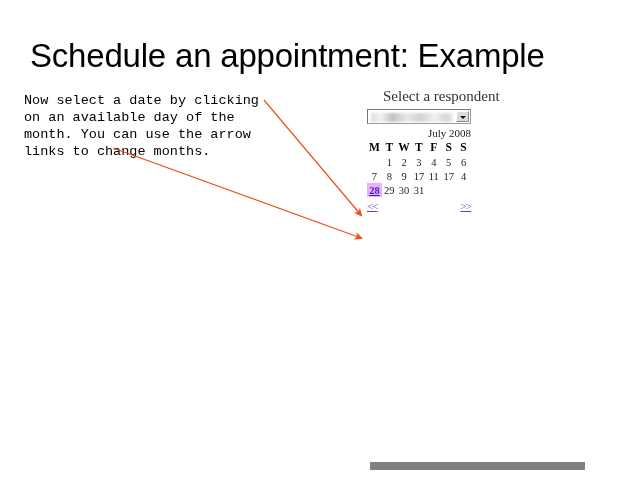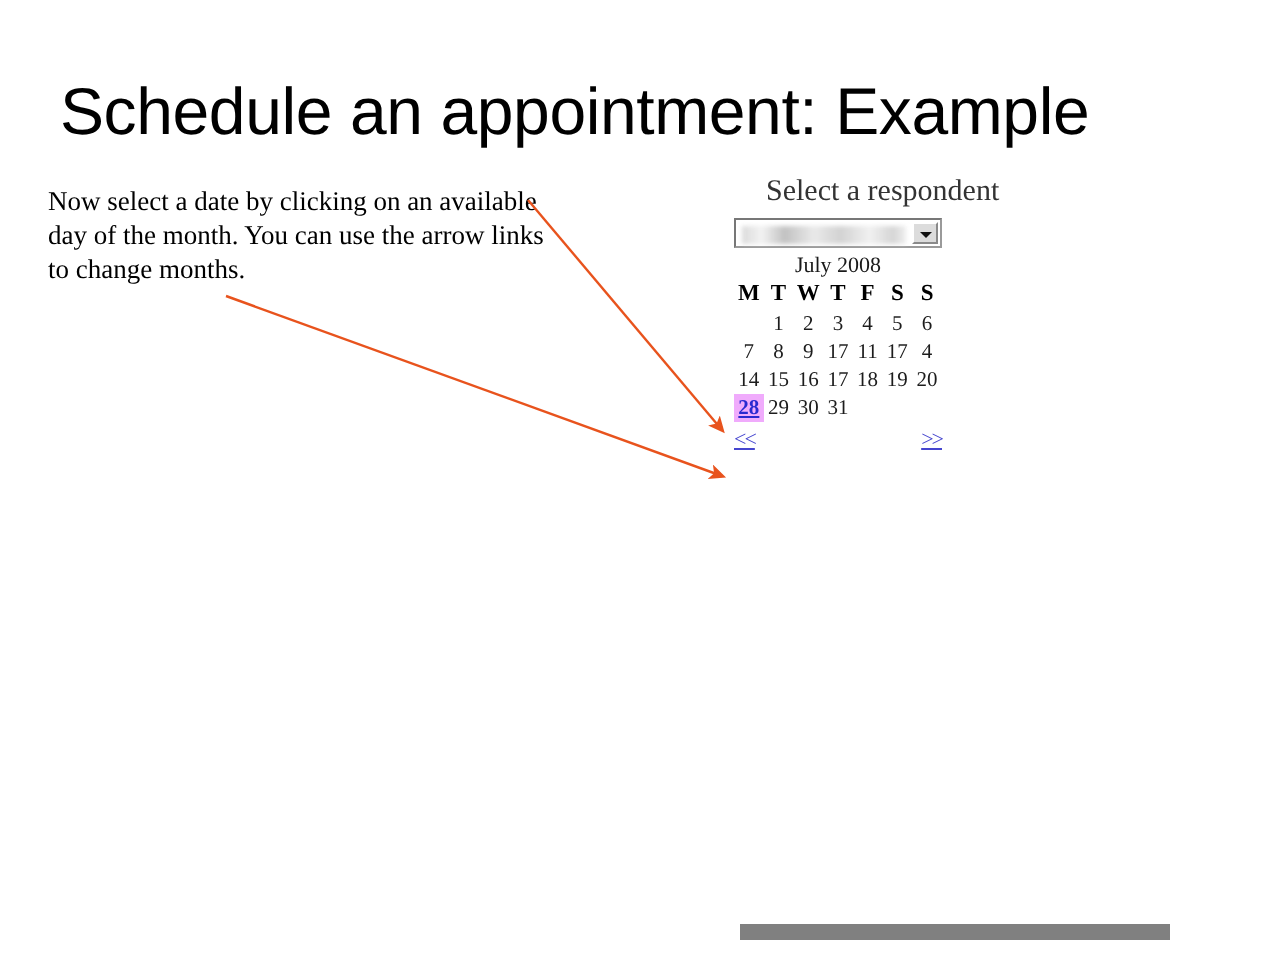--- a/index.html
+++ b/index.html
@@ -66,21 +66,21 @@
     white-space: nowrap;
     letter-spacing: -0.2px;
   }
 
   
   #body-text {
     position: absolute;
     left: 24px;
     top: 92px;
     width: 248px;
-    font-family: Liberation Serif, serif;
+    font-family: Liberation Mono, monospace;
     font-size: 13.5px;
     line-height: 17px;
     color: #000000;
   }
 
   
   #arrows {
     position: absolute;
     left: 0;
     top: 0;
@@ -146,21 +146,21 @@
     left: 50%;
     top: 50%;
     margin-left: -3px;
     margin-top: -1px;
     border-left: 3px solid transparent;
     border-right: 3px solid transparent;
     border-top: 3px solid #111111;
   }
 
   #month-title {
-    text-align: center;
+    text-align: right;
     font-family: "Liberation Serif", serif;
     font-size: 11px;
     color: #1a1a1a;
     margin: 1px 0 2px 0;
     padding-right: 6px;
   }
 
   table.cal {
     border-collapse: collapse;
     font-family: "Liberation Serif", serif;
@@ -266,29 +266,20 @@
           <tr>
             <td>7</td>
             <td>8</td>
             <td>9</td>
             <td>17</td>
             <td>11</td>
             <td>17</td>
             <td>4</td>
           </tr>
           <tr>
-            <td>14</td>
-            <td>15</td>
-            <td>16</td>
-            <td>17</td>
-            <td>18</td>
-            <td>19</td>
-            <td>20</td>
-          </tr>
-          <tr>
             <td class="selected"><a href="#">28</a></td>
             <td>29</td>
             <td>30</td>
             <td>31</td>
             <td class="empty"></td>
             <td class="empty"></td>
             <td class="empty"></td>
           </tr>
         </tbody>
     </table>

